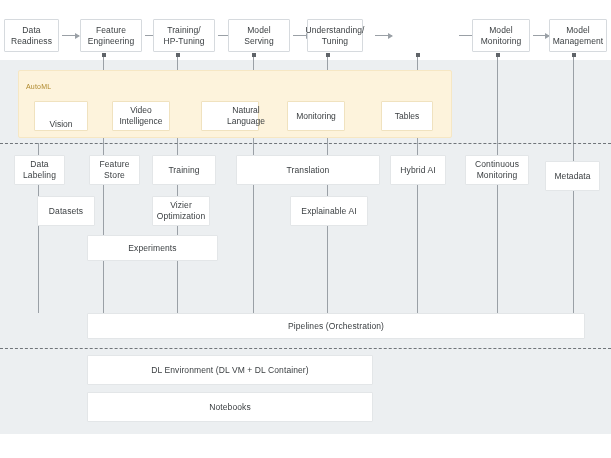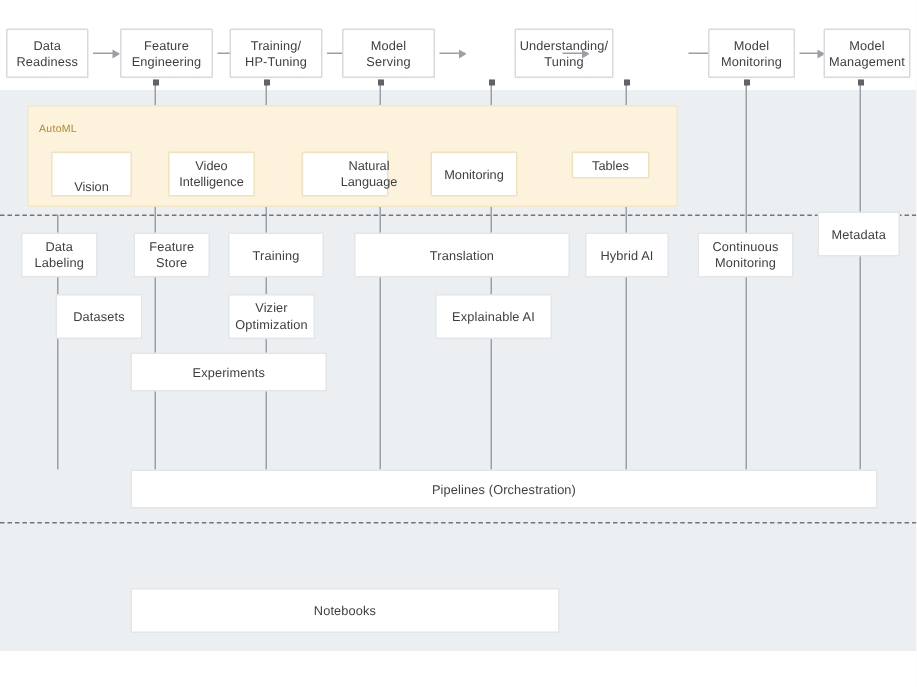--- a/index.html
+++ b/index.html
@@ -149,21 +149,21 @@
 HP-Tuning</span>
   </div>
   <div class="arrow" style="left:218px; width:17px;"></div>
 
   <div class="box top" style="left:228px; top:19px; width:62px; height:33px;">
     <span style="white-space:pre-line">Model
 Serving</span>
   </div>
   <div class="arrow" style="left:293px; width:17px;"></div>
 
-  <div class="box top" style="left:307px; top:19px; width:66px; height:33px;margin-left:36px;">
+  <div class="box top" style="left:307px; top:19px; width:56px; height:33px;">
     <span style="white-space:pre-line">Understanding/
 Tuning</span>
   </div>
   <div class="arrow" style="left:375px; width:17px;"></div>
 
   <div class="arrow" style="left:459px; width:17px;"></div>
 
   <div class="box top" style="left:472px; top:19px; width:58px; height:33px;">
     <span style="white-space:pre-line">Model
 Monitoring</span>
@@ -194,21 +194,21 @@
     <span style="white-space:pre-line">Video
 Intelligence</span>
   </div>
   <div class="automl-box" style="left:201px; top:101px; width:58px; height:30px;padding-left:32px;">
     <span style="white-space:pre-line">Natural
 Language</span>
   </div>
   <div class="automl-box" style="left:287px; top:101px; width:58px; height:30px;">
     <span style="white-space:pre-line">Monitoring</span>
   </div>
-  <div class="automl-box" style="left:381px; top:101px; width:52px; height:18px;">
+  <div class="automl-box" style="left:381px; top:101px; width:52px; height:30px;">
     <span style="white-space:pre-line">Tables</span>
   </div>
 
   <div class="dashed-sep" style="top:143px;"></div>
 
   <div class="box lower" style="left:14px; top:155px; width:51px; height:30px;">
     <span style="white-space:pre-line">Data
 Labeling</span>
   </div>
   <div class="box lower" style="left:89px; top:155px; width:51px; height:30px;">
@@ -221,21 +221,21 @@
   <div class="box lower" style="left:236px; top:155px; width:144px; height:30px;">
     <span style="white-space:pre-line">Translation</span>
   </div>
   <div class="box lower" style="left:390px; top:155px; width:56px; height:30px;">
     <span style="white-space:pre-line">Hybrid AI</span>
   </div>
   <div class="box lower" style="left:465px; top:155px; width:64px; height:30px;">
     <span style="white-space:pre-line">Continuous
 Monitoring</span>
   </div>
-  <div class="box lower" style="left:545px; top:141px; width:55px; height:30px;align-items:center;">
+  <div class="box lower" style="left:545px; top:161px; width:55px; height:30px;align-items:center;">
     <span style="white-space:pre-line">Metadata</span>
   </div>
 
   <div class="box lower" style="left:37px; top:196px; width:58px; height:30px;">
     <span style="white-space:pre-line">Datasets</span>
   </div>
   <div class="box lower" style="left:152px; top:196px; width:58px; height:30px;">
     <span style="white-space:pre-line">Vizier
 Optimization</span>
   </div>
@@ -246,17 +246,20 @@
   <div class="box lower" style="left:87px; top:235px; width:131px; height:26px;">
     <span style="white-space:pre-line">Experiments</span>
   </div>
 
   <div class="box lower" style="left:87px; top:313px; width:498px; height:26px;">
     <span>Pipelines (Orchestration)</span>
   </div>
 
   <div class="dashed-sep" style="top:348px;"></div>
 
+  <div class="box lower" style="left:87px; top:355px; width:286px; height:30px;">
+    <span>DL Environment (DL VM + DL Container)</span>
+  </div>
   <div class="box lower" style="left:87px; top:392px; width:286px; height:30px;">
     <span>Notebooks</span>
   </div>
 
 </div>
 
 </body></html>

